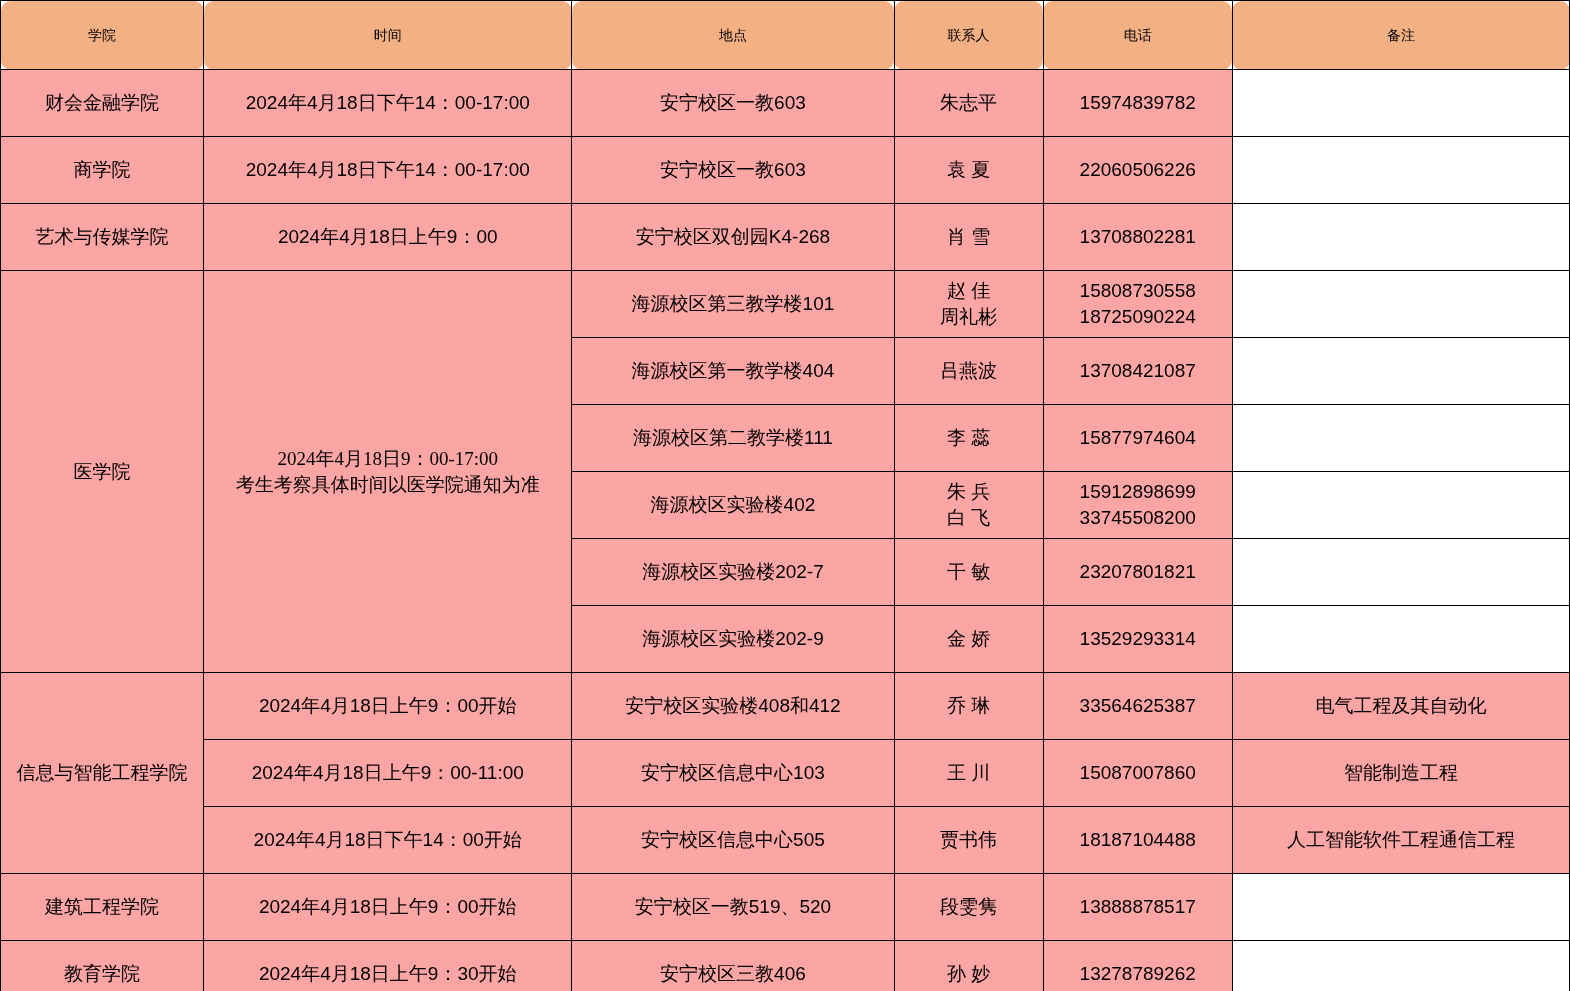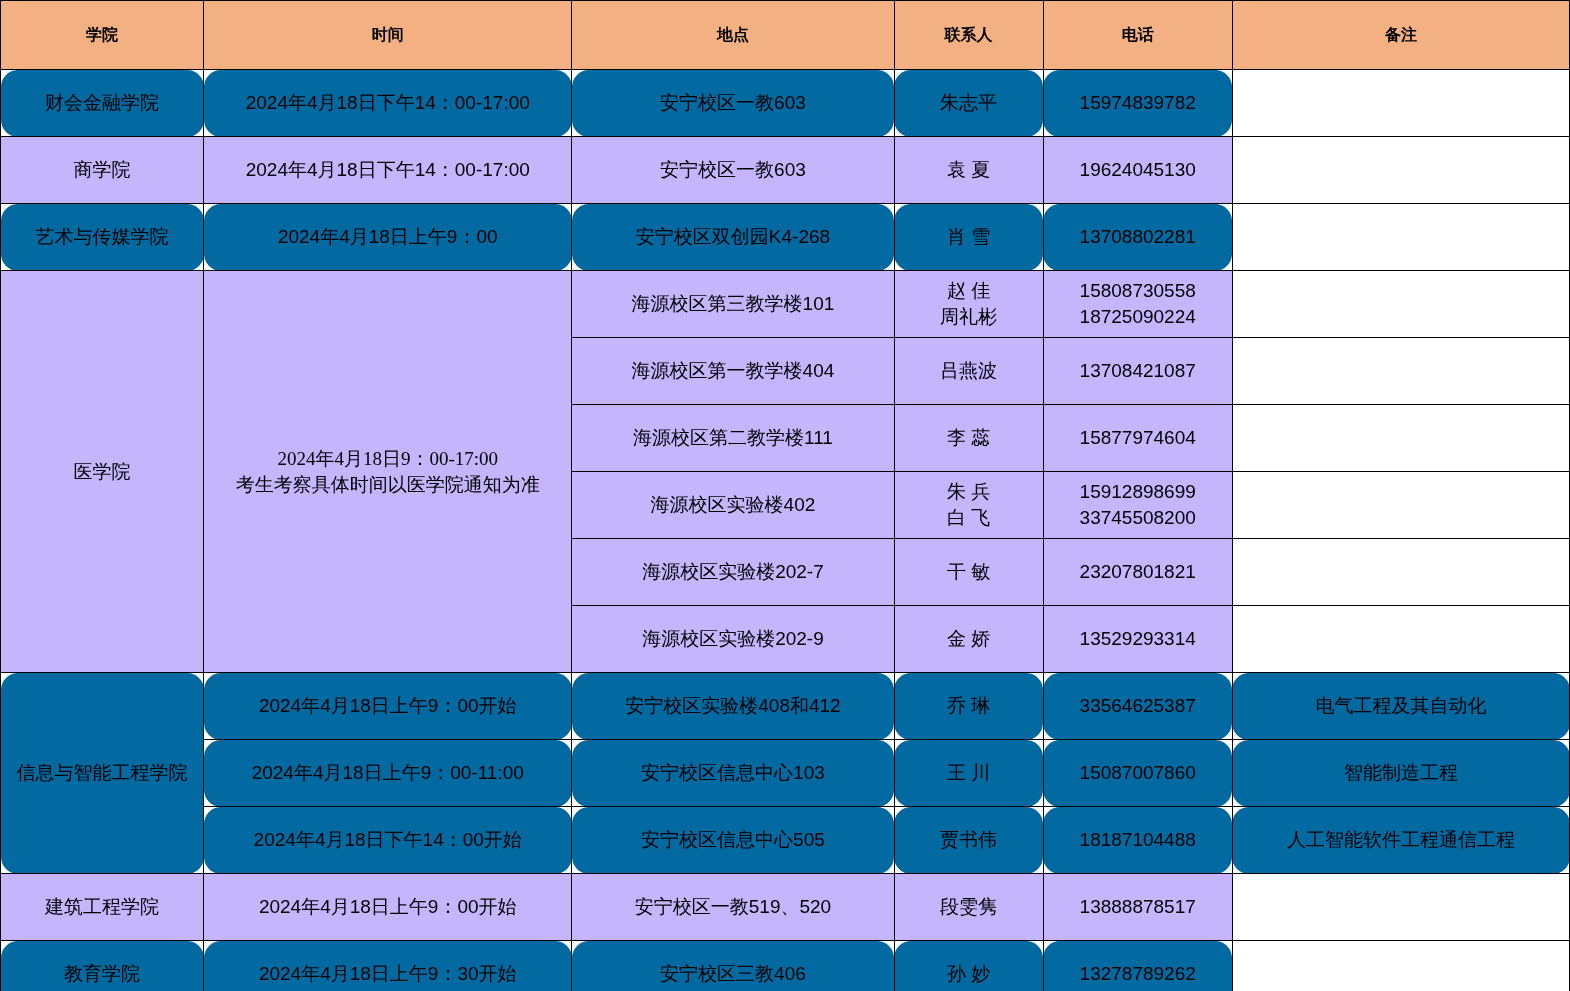--- a/index.html
+++ b/index.html
@@ -24,30 +24,30 @@
     text-align: center;
     vertical-align: middle;
     font-size: 19px;
     color: #000000;
     padding: 4px 6px;
     line-height: 1.35;
     word-break: break-all;
   }
   table.schedule th {
     background: #f3b183;
-    font-weight: bold;
-    font-size: 16px;
+    font-weight: normal;
+    font-size: 14px;
     height: 60px;
+    border-radius: 10px;
   }
   td.shaded {
-    background: #c4b5fd;
+    background: #fca5a5;
   }
   td.plain {
-    background: #0369a1;
-    border-radius: 17px;
+    background: #fca5a5;
   }
   td.empty {
     background: #ffffff;
   }
   
   col.c-college { width: 203px; }
   col.c-time    { width: 368px; }
   col.c-place   { width: 322px; }
   col.c-contact { width: 149px; }
   col.c-phone   { width: 189px; }
@@ -90,21 +90,21 @@
       <td class="plain">朱志平</td>
       <td class="plain">15974839782</td>
       <td class="empty"></td>
     </tr>
 
     <tr class="body-row">
       <td class="shaded">商学院</td>
       <td class="shaded">2024年4月18日下午14：00-17:00</td>
       <td class="shaded">安宁校区一教603</td>
       <td class="shaded">袁  夏</td>
-      <td class="shaded">19624045130</td>
+      <td class="shaded">22060506226</td>
       <td class="empty"></td>
     </tr>
 
     <tr class="body-row">
       <td class="plain">艺术与传媒学院</td>
       <td class="plain">2024年4月18日上午9：00</td>
       <td class="plain">安宁校区双创园K4-268</td>
       <td class="plain">肖  雪</td>
       <td class="plain">13708802281</td>
       <td class="empty"></td>

